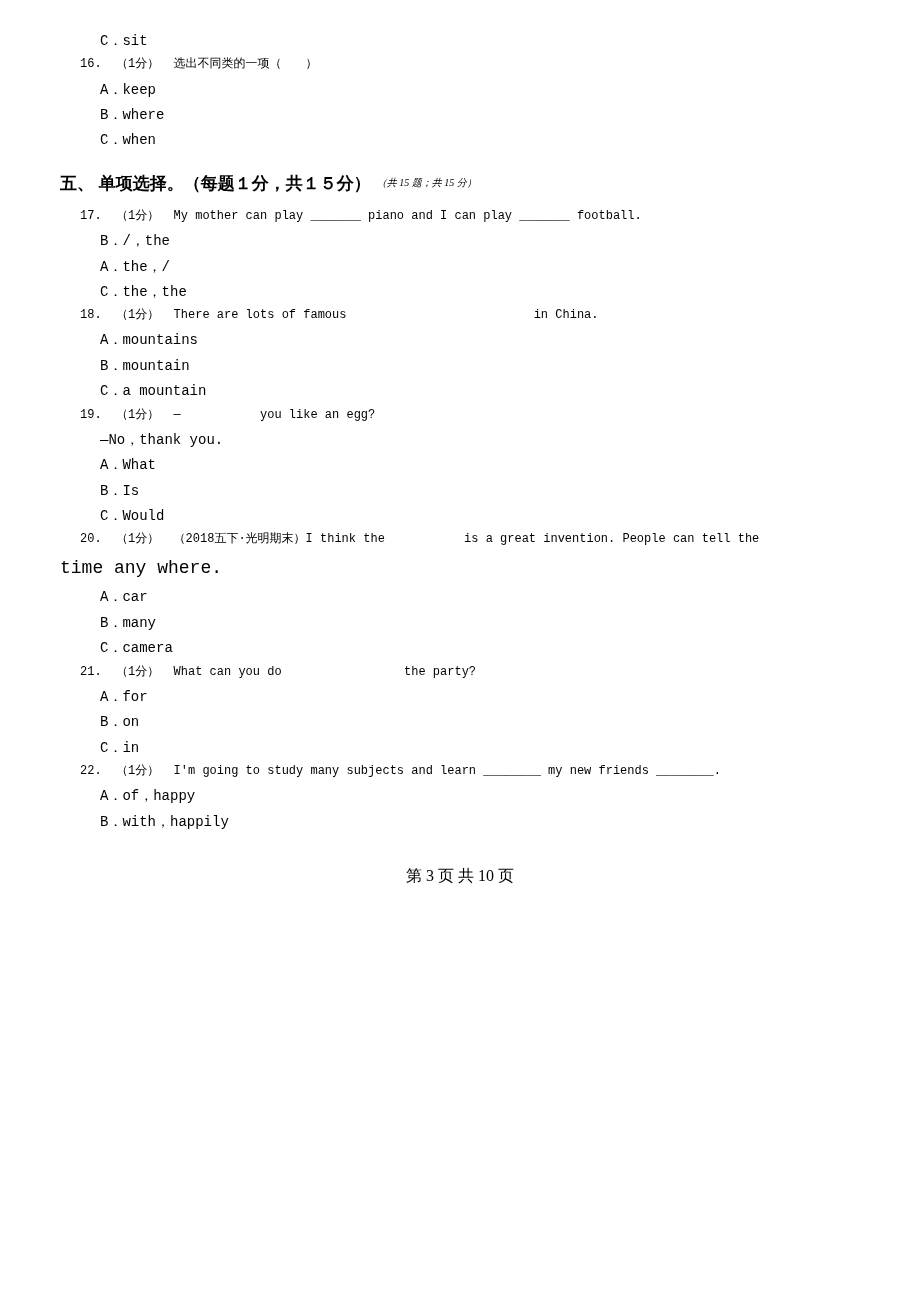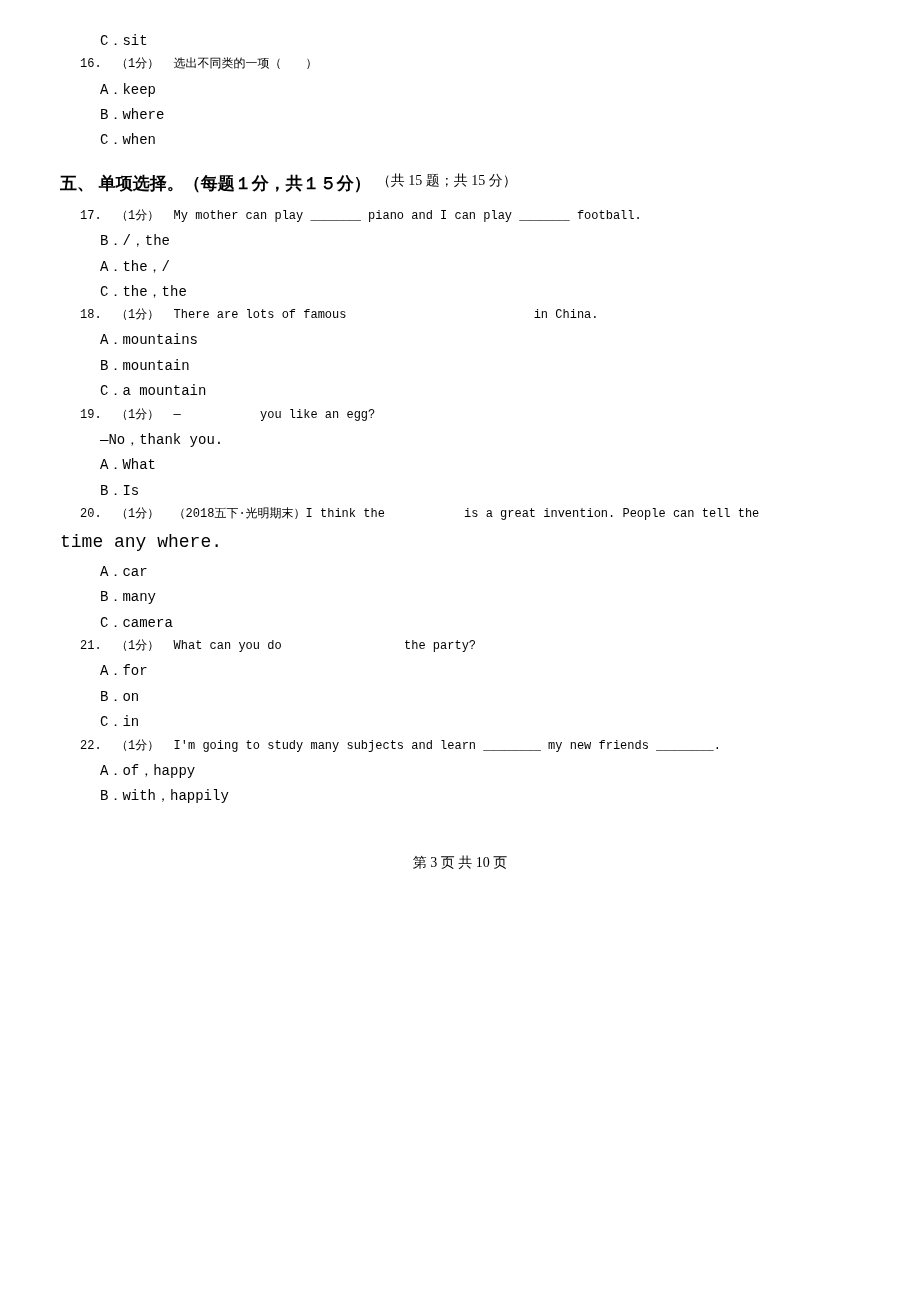--- a/index.html
+++ b/index.html
@@ -27,36 +27,37 @@
       font-family: "Courier New", monospace;
       font-size: 14px;
       padding-left: 40px;
       margin-bottom: 3px;
     }
     .section-header {
       font-size: 17px;
       font-weight: bold;
       margin: 18px 0 10px 0;
       display: flex;
-      align-items: flex-start;
+      align-items: center;
       gap: 6px;
     }
     .section-header .title {
       font-family: "SimHei", "黑体", sans-serif;
     }
     .section-header .subtitle {
-      font-size: 14px;
+      font-size: 10px;
       font-weight: normal;
       font-family: "SimSun", serif;
+      font-style: italic;
     }
     .page-footer {
       text-align: center;
-      margin-top: 44px;
+      margin-top: 30px;
       font-family: "SimSun", serif;
-      font-size: 14px;
+      font-size: 16px;
     }
     .continuation {
       font-family: "Courier New", monospace;
       font-size: 18px;
       padding-left: 0px;
       margin-bottom: 4px;
     }
   </style>
 </head>
 <body>
@@ -90,20 +91,21 @@
   <div class="option-line">A．mountains</div>
   <div class="option-line">B．mountain</div>
   <div class="option-line">C．a mountain</div>
 
   <div class="question-line">
     19.&nbsp;&nbsp;（1分）&nbsp; —&nbsp;&nbsp;&nbsp;&nbsp;&nbsp;&nbsp;&nbsp;&nbsp;&nbsp;&nbsp; you like an egg?
   </div>
   <div class="option-line">—No，thank you.</div>
   <div class="option-line">A．What</div>
   <div class="option-line">B．Is</div>
+  <div class="option-line">C．Would</div>
 
   <div class="question-line">
     20.&nbsp;&nbsp;（1分）&nbsp; （2018五下·光明期末）I think the &nbsp;&nbsp;&nbsp;&nbsp;&nbsp;&nbsp;&nbsp;&nbsp;&nbsp; is a great invention. People can tell the
   </div>
   <div class="continuation">time any where.</div>
   <div class="option-line">A．car</div>
   <div class="option-line">B．many</div>
   <div class="option-line">C．camera</div>
 
   <div class="question-line">

